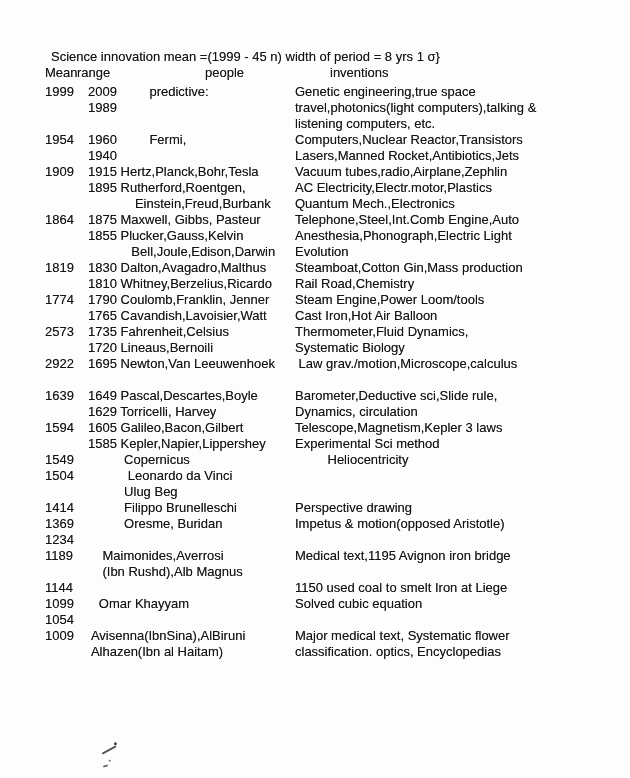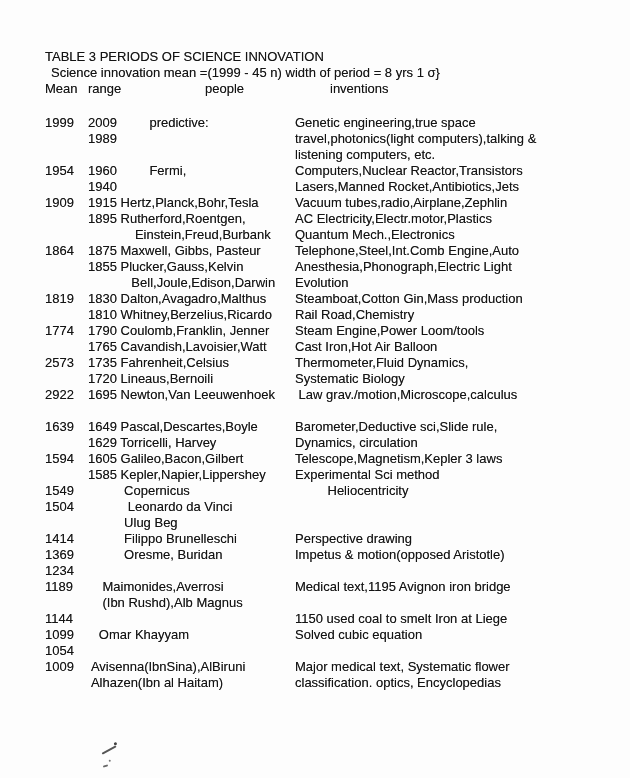--- a/index.html
+++ b/index.html
@@ -26,24 +26,24 @@
     width: 565px;
     font-size: 13px;
     line-height: 16px;
     text-shadow: 0 0 0.5px rgba(20,20,20,0.55);
   }
   .line { white-space: pre; height: 16px; }
   .subtitle { padding-left: 6px; }
   .colhead { position: relative; height: 16px; }
   .colhead span { position: absolute; top: 0; white-space: pre; }
   .ch-mean { left: 0; }
-  .ch-range { left: 43px; }
+  .ch-range { left: 32px; }
   .ch-people { left: 160px; }
   .ch-inventions { left: 285px; }
-  .tbody { margin-top: 18px; }
+  .tbody { margin-top: 3px; }
   .row { position: relative; height: 16px; }
   .row span { position: absolute; top: 0; white-space: pre; }
   .mean-cell { left: 0; }
   .range-people-cell { left: 43px; }
   .inventions-cell { left: 250px; }
   .artifact-1 {
     position: absolute;
     left: 101px;
     top: 749px;
     width: 16px;
@@ -83,21 +83,20 @@
     height: 2px;
     background: #555;
     border-radius: 50%;
   }
 </style>
 </head>
 <body>
 
 <div class="page">
   <div class="doc">
-    <div class="line title">TABLE 3 PERIODS OF SCIENCE INNOVATION</div>
     <div class="line subtitle">Science innovation mean =(1999 - 45 n) width of period = 8 yrs 1 σ}</div>
     <div class="colhead">
       <span class="ch-mean">Mean</span>
       <span class="ch-range">range</span>
       <span class="ch-people">people</span>
       <span class="ch-inventions">inventions</span>
     </div>
     <div class="tbody">
         <div class="row">
           <span class="mean-cell">1999</span>

